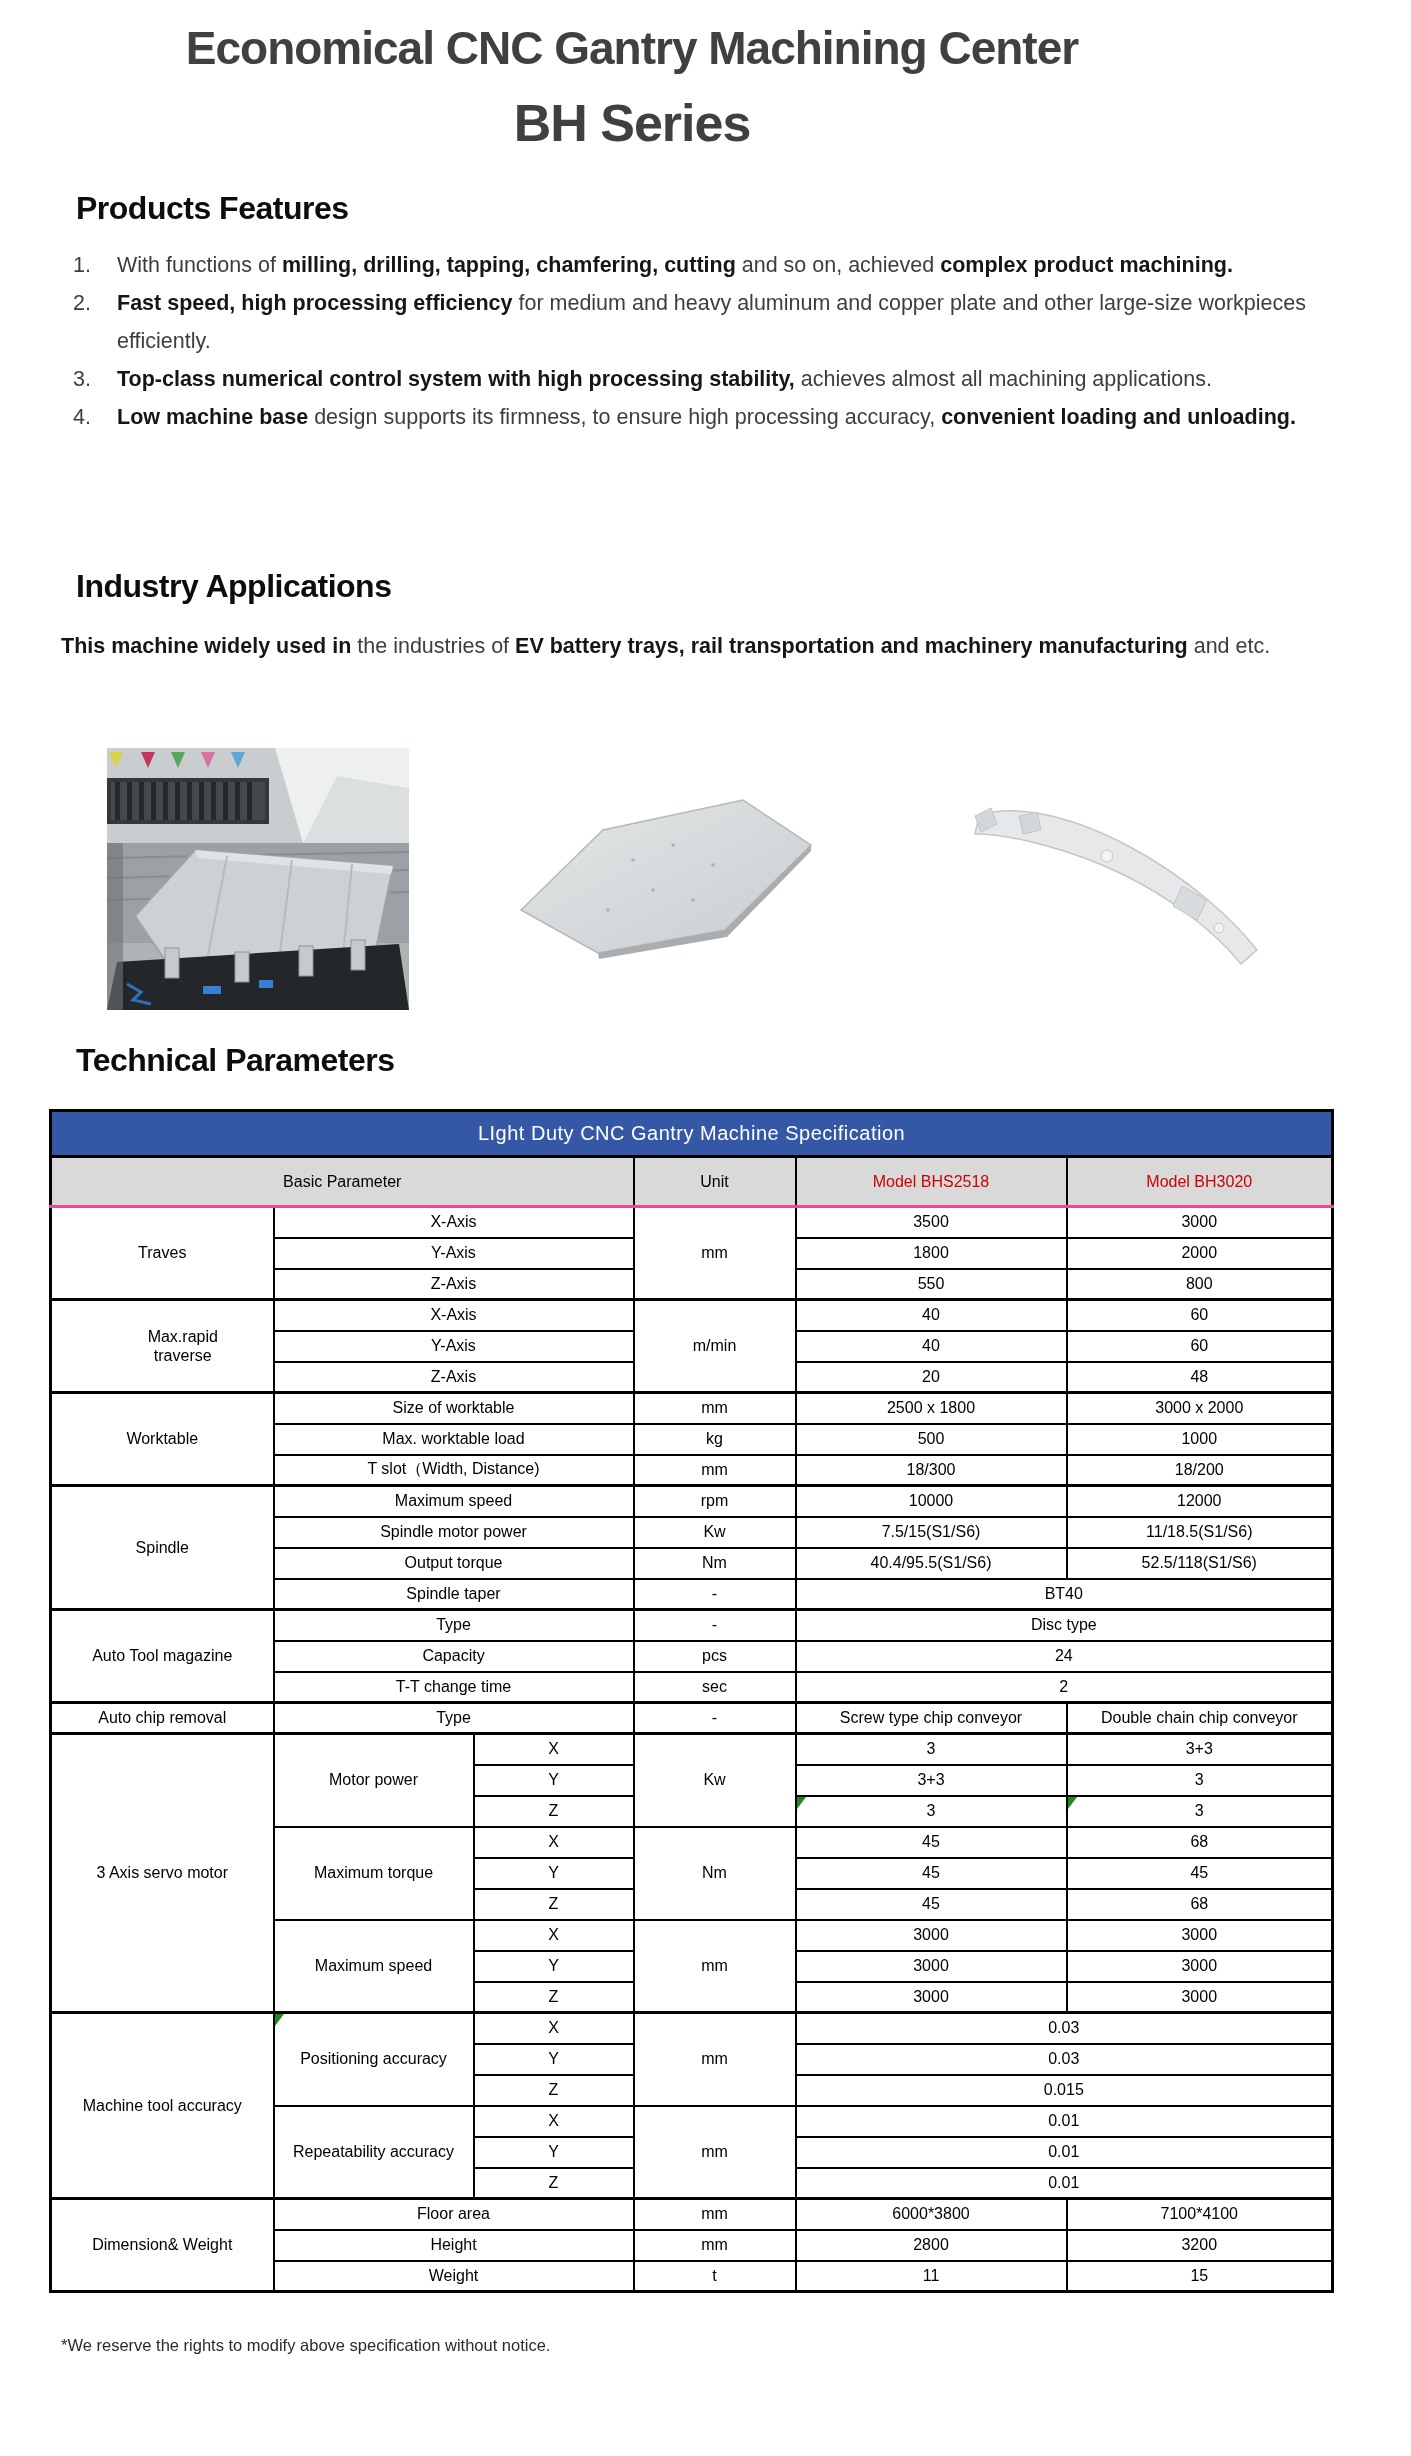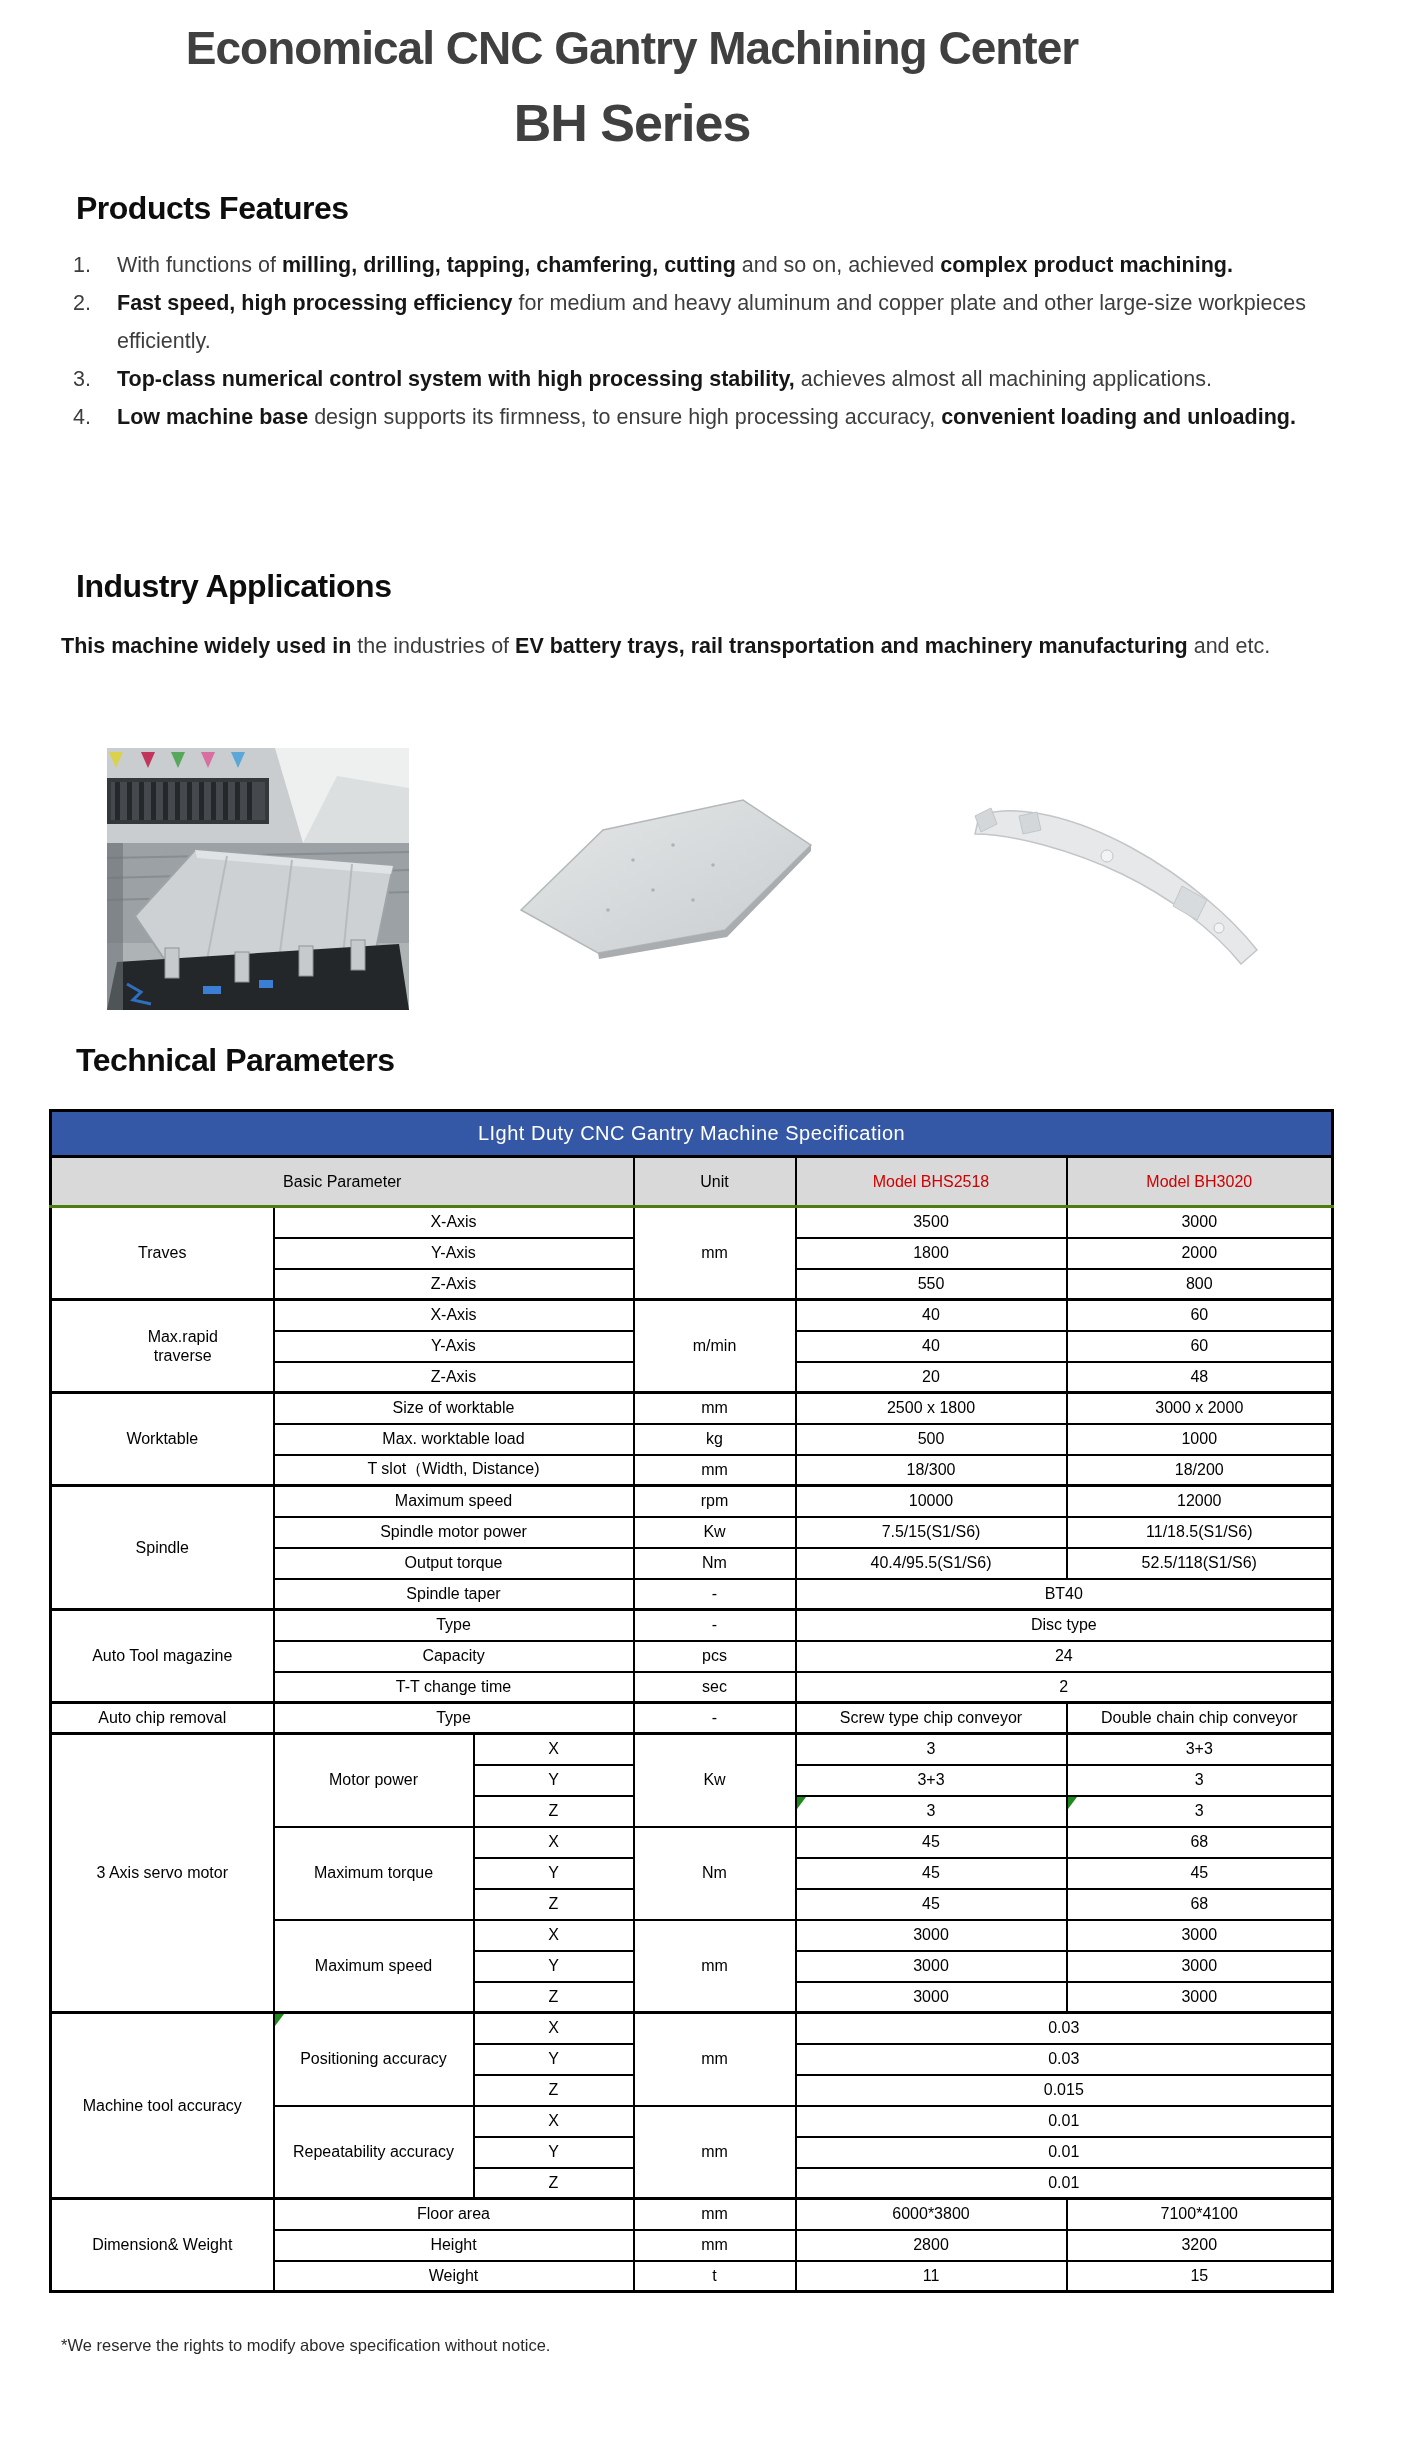--- a/index.html
+++ b/index.html
@@ -39,21 +39,21 @@
   .spec-table{position:absolute;top:1109px;left:49px;width:1282px;
     border-collapse:collapse;table-layout:fixed;font-size:16px;color:#000;}
   .spec-table td{border:2px solid #000;padding:0 4px;text-align:center;
     vertical-align:middle;overflow:hidden;background:#fff;}
   .spec-table{border:3px solid #000;}
   .spec-table tr{height:31px;}
   tr.t-title{height:46px;}
   tr.t-title td{background:var(--table-title-bg);color:var(--table-title-text);
     font-size:20px;letter-spacing:0.5px;border-bottom:3px solid #000;}
   tr.t-head{height:50px;}
-  tr.t-head td{background:var(--table-header-bg);border-bottom:3px solid #4d7c0f;}
+  tr.t-head td{background:var(--table-header-bg);border-bottom:3px solid #ec4899;}
   td.model{color:var(--model-header-red);}
   tr.sec td{border-top:3px solid #000;}
   td.wrap{white-space:pre-line;line-height:19px;padding-left:45px;}
   td.flag{position:relative;}
   td.flag::before{content:"";position:absolute;top:0;left:0;width:0;height:0;
     border-top:12px solid var(--flag-green);border-right:9px solid transparent;}
   .footnote{position:absolute;top:2336px;left:61px;margin:0;
     font-size:16.5px;color:#2b2b2b;}
 </style>
 </head>

